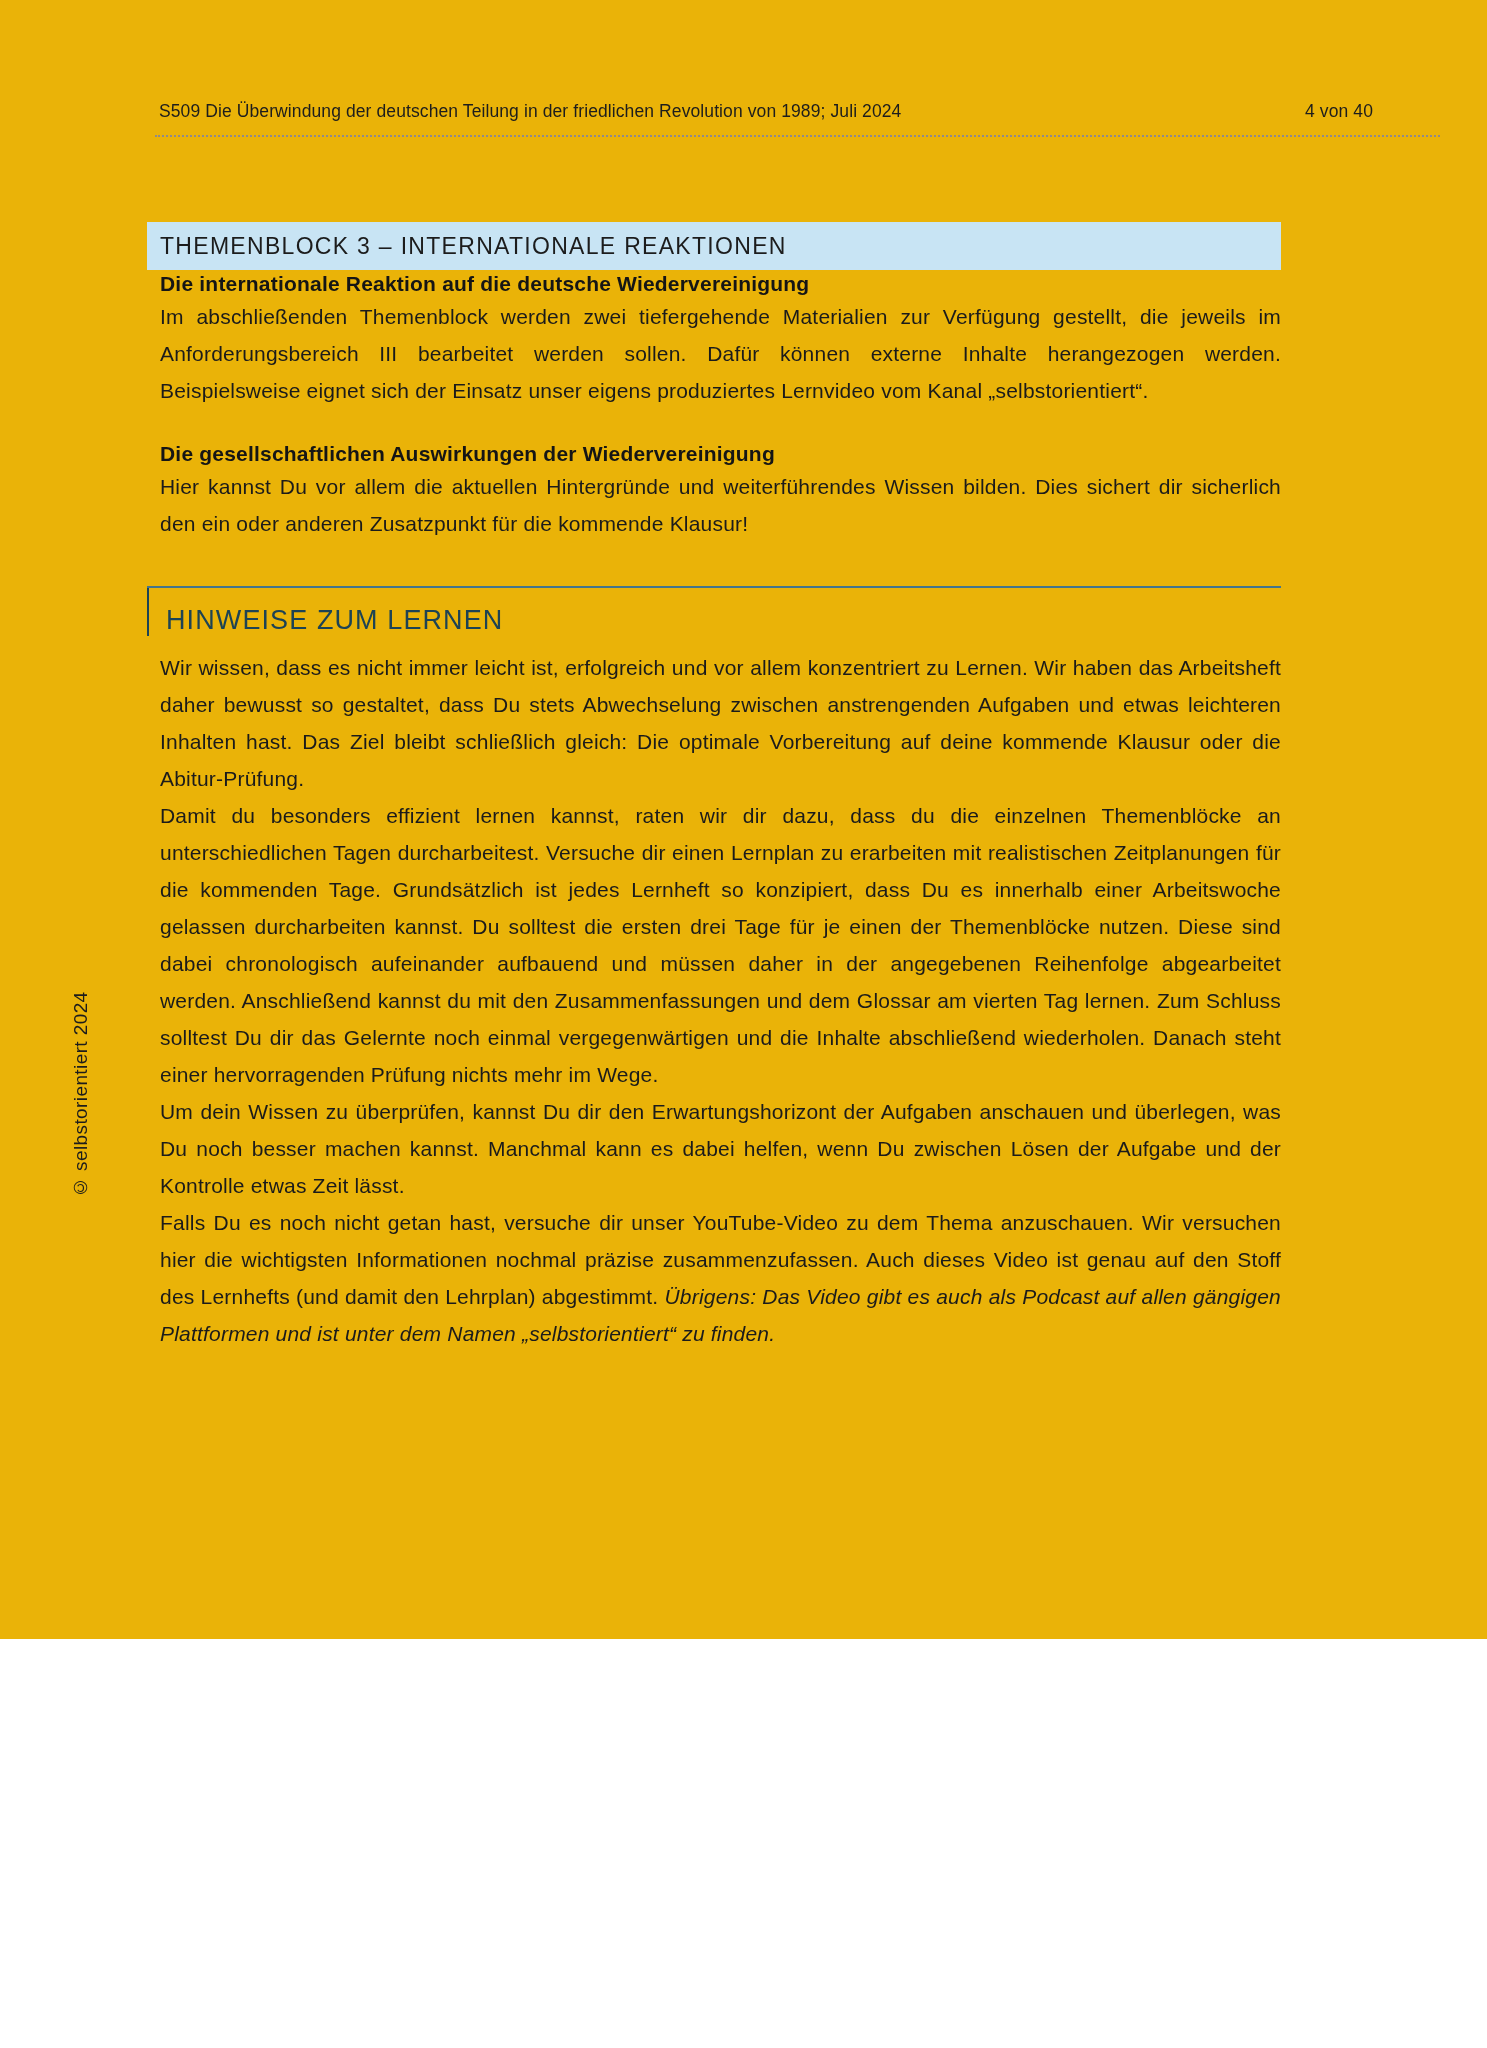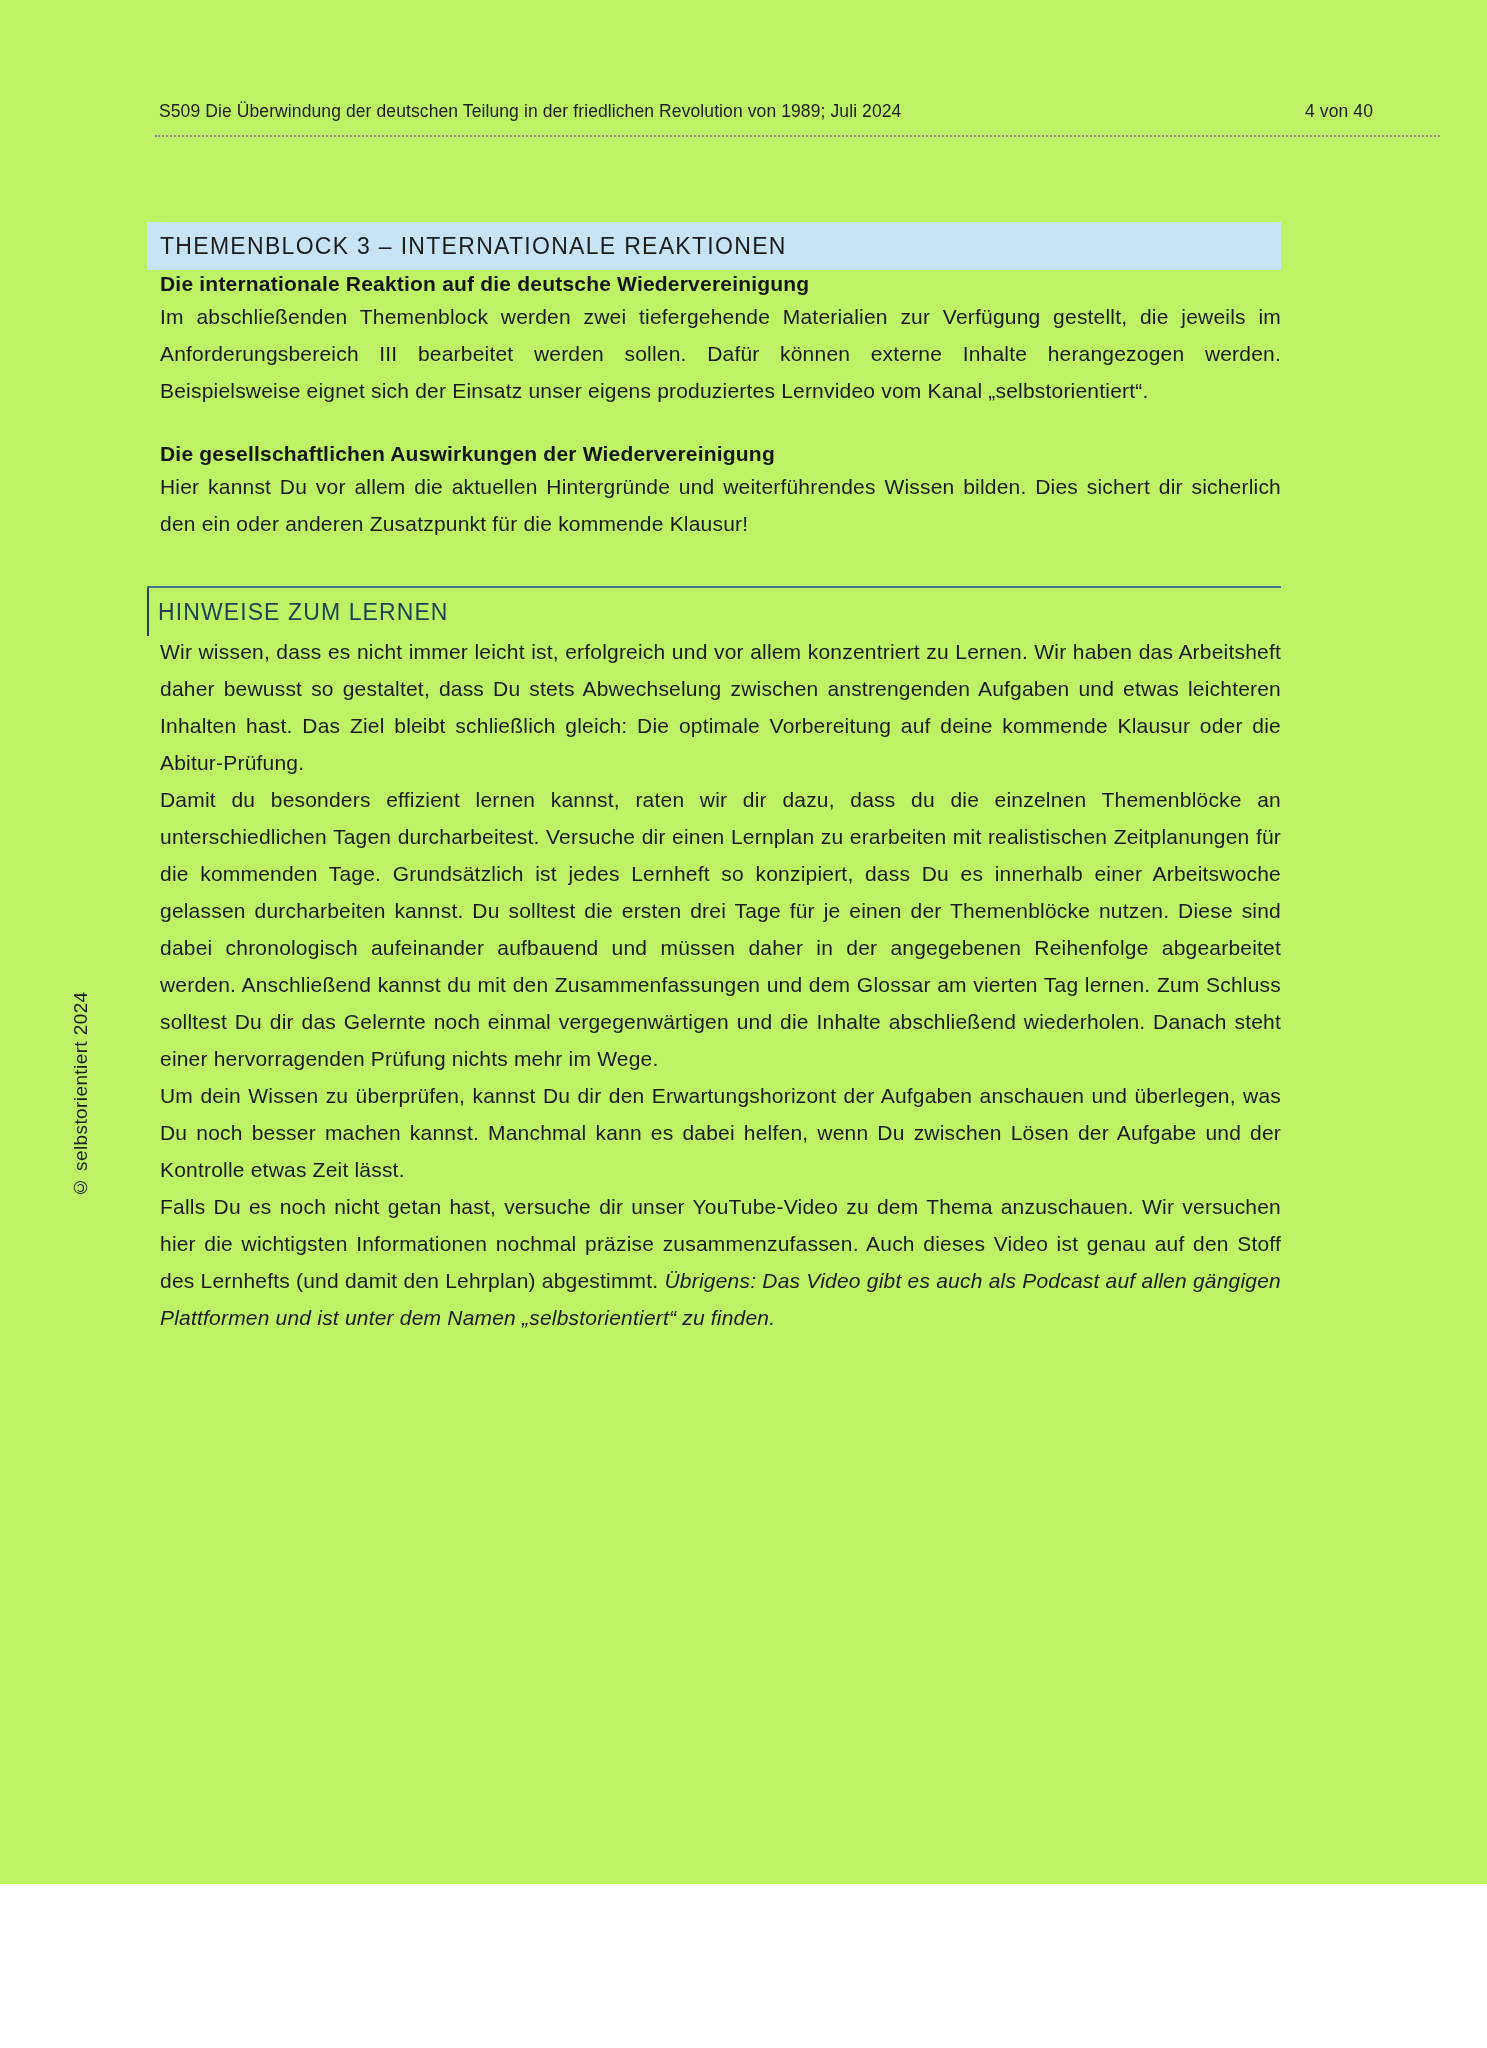--- a/index.html
+++ b/index.html
@@ -1,17 +1,17 @@
 <!DOCTYPE html>
 <html lang="de"><head>
 <meta charset="utf-8">
 <style>
   html,body { margin:0; padding:0; background:#ffffff; }
   .page {
-    position:relative; width:1487px; height:1884px; background:#bef264;
+    position:relative; width:1487px; height:1639px; background:#eab308;
     font-family:"Liberation Sans", sans-serif; color:#1b1b1b; overflow:hidden;text-decoration:underline;
   }
   
   .hdr {
     position:absolute; top:101px; left:159px; width:1214px;
     display:flex; justify-content:space-between; align-items:baseline;
     font-size:17.5px; color:#1d1d1d; letter-spacing:0.1px;
   }
   .hdr-rule {
     position:absolute; top:135px; left:155px; width:1285px; height:0;
@@ -35,21 +35,21 @@
   .mt30 { } .mt31 { margin-top:31px; } .mt17 { margin-top:31px; }
   .mt19 { margin-top:19px; } .mt44 { margin-top:44px; } .mt24 { margin-top:24px; }
   .mt6  { margin-top:6px; }  .mt12 { margin-top:12px; } .mt21 { margin-top:21px; }
   .hinweise-head {
     position:relative; border-top:2px solid #44758b; padding:9px 0 6px 11px;
   }
   .hinweise-head::before {
     content:""; position:absolute; left:0; top:0; width:2px; height:48px; background:#1d4354;
   }
   .hinweise-head h2 {
-    margin:0; font-size:23px; font-weight:normal; letter-spacing:1.1px;
+    margin:8px; font-size:27px; font-weight:normal; letter-spacing:1.1px;
     color:#1d4354; line-height:30px;
   }
   .it { font-style:italic; }
   .copyright-vertical {
     position:absolute; left:70px; top:948px; height:250px;
     writing-mode:vertical-rl; transform:rotate(180deg);
     font-size:19px; color:#1c1c1c; letter-spacing:0.4px; white-space:nowrap;
   }
   .signature {
     position:absolute; left:700px; top:1972px;

